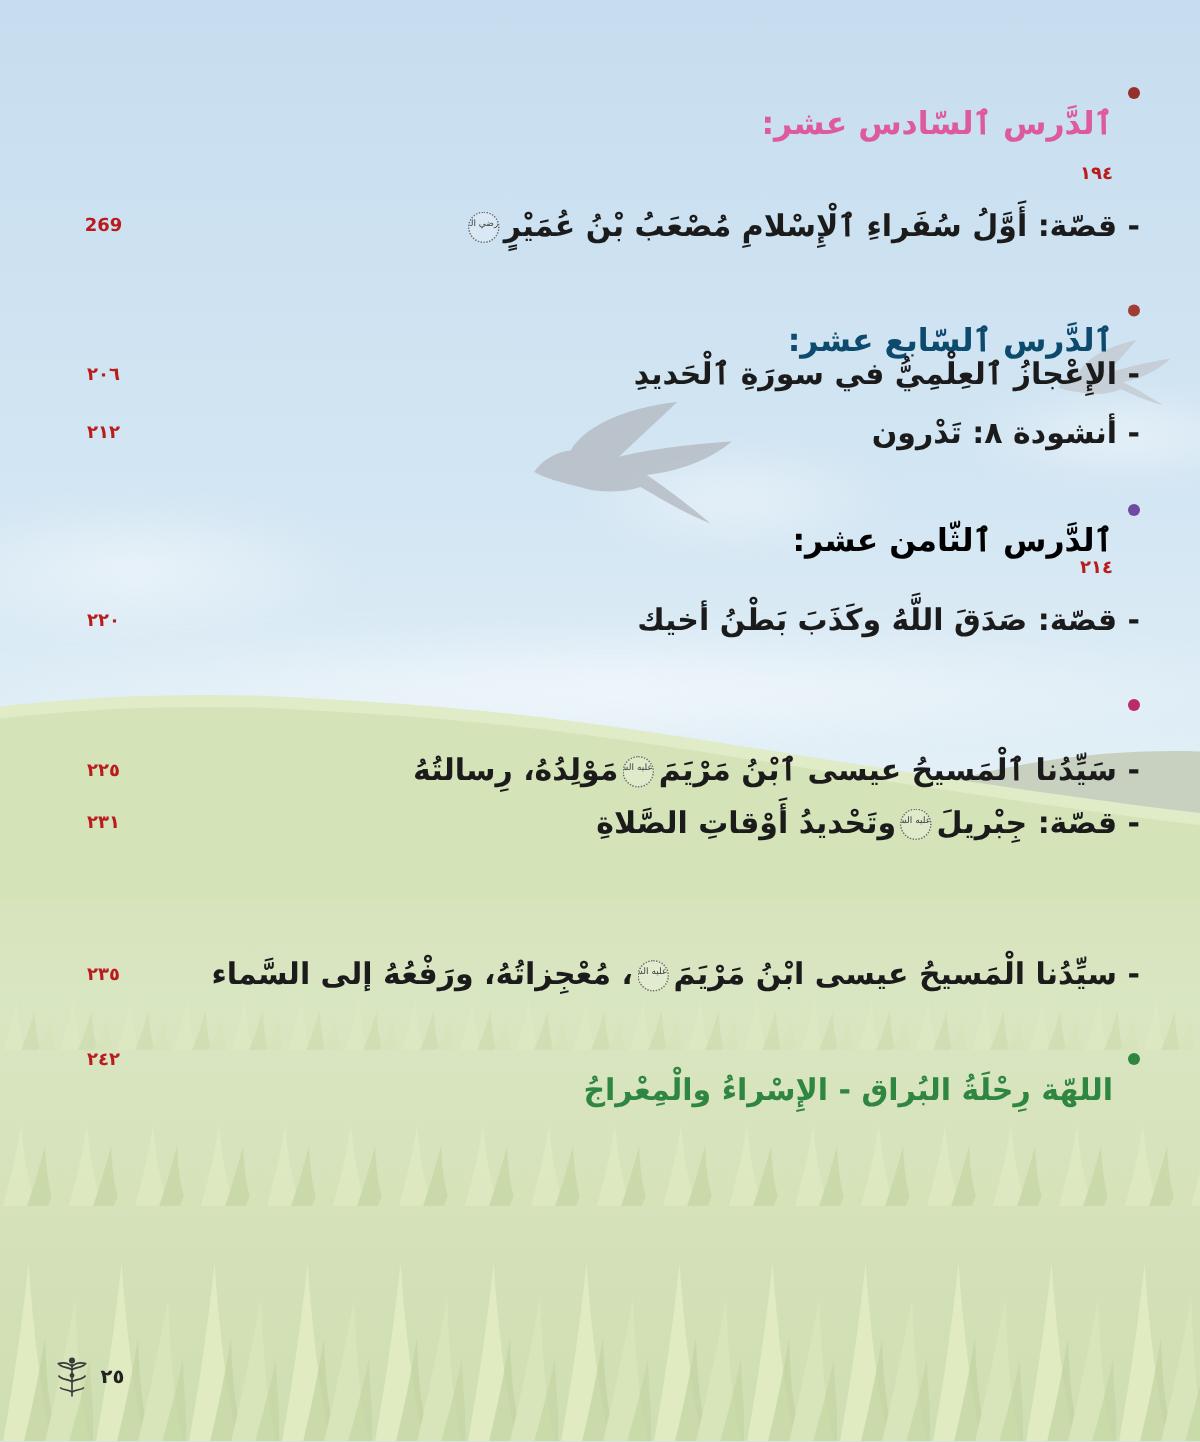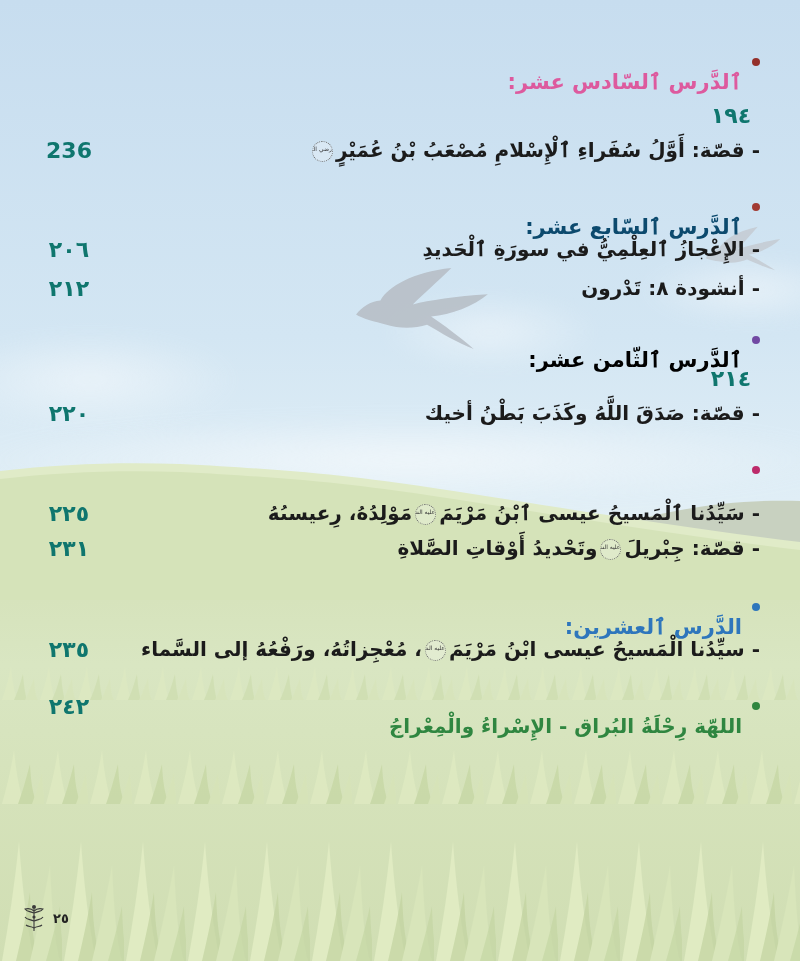--- a/index.html
+++ b/index.html
@@ -45,26 +45,26 @@
   .dash{margin-inline-end:7px;}
   .honorific{
     display:inline-block;vertical-align:middle;width:21px;height:21px;margin:0 3px;
     border:1px dotted #6b6b6b;border-radius:50%;
     font-size:6px;font-weight:normal;line-height:1.25;text-align:center;
     overflow:hidden;color:#3a3a3a;padding-top:3px;box-sizing:border-box;background:rgba(255,255,255,.25);
   }
   .honorific:empty{display:none;}
   .page-num{
     flex:0 0 auto;width:58px;text-align:center;direction:ltr;
-    font-size:22px;font-weight:bold;color:#0f766e;
+    font-size:12px;font-weight:bold;color:#b91c1c;
   }
   .row.finale{justify-content:space-between;font-size:20px;font-weight:bold;}
   .finale-right{display:flex;align-items:center;gap:10px;}
   .footer{
-    position:absolute;left:22px;top:903px;display:flex;align-items:center;gap:7px;direction:ltr;
+    position:absolute;left:36px;top:903px;display:flex;align-items:center;gap:7px;direction:ltr;
   }
   .footer-num{font-size:13px;font-weight:bold;color:#222;}
 </style>
 </head>
 <body>
 
 <div class="sky"></div>
 <div class="cloud c1"></div>
 <div class="cloud c2"></div>
 <div class="cloud c3"></div>
@@ -122,21 +122,21 @@
 
   <div class="row heading" style="top:43px">
     <span class="bullet" style="background: rgb(148, 48, 43);"></span>
     <span class="h-title" style="color: rgb(221, 90, 158);">ٱلدَّرس ٱلسّادس عشر:</span>
   </div>
   <div class="row item" style="top:96px">
     <span class="page-num">١٩٤</span>
   </div>
   <div class="row item" style="top:131px">
     <span class="item-text"><span class="dash">-</span><span>قصّة: أَوَّلُ سُفَراءِ ٱلْإِسْلامِ مُصْعَبُ بْنُ عُمَيْرٍ</span><span class="honorific">رضي الله عنه</span><span></span></span>
-    <span class="page-num">236</span>
+    <span class="page-num">269</span>
   </div>
 
   <div class="row heading" style="top:188px">
     <span class="bullet" style="background: rgb(162, 59, 51);"></span>
     <span class="h-title" style="color: #0c4a6e;">ٱلدَّرس ٱلسّابع عشر:</span>
   </div>
   <div class="row item" style="top:230px">
     <span class="item-text"><span class="dash">-</span><span>الإِعْجازُ ٱلعِلْمِيُّ في سورَةِ ٱلْحَديدِ</span><span></span></span>
     <span class="page-num">٢٠٦</span>
   </div>
@@ -154,32 +154,28 @@
   </div>
   <div class="row item" style="top:394px">
     <span class="item-text"><span class="dash">-</span><span>قصّة: صَدَقَ اللَّهُ وكَذَبَ بَطْنُ أخيك</span><span></span></span>
     <span class="page-num">٢٢٠</span>
   </div>
 
   <div class="row heading" style="top:451px">
     <span class="bullet" style="background: rgb(188, 42, 106);"></span>
   </div>
   <div class="row item" style="top:494px">
-    <span class="item-text"><span class="dash">-</span><span>سَيِّدُنا ٱلْمَسيحُ عيسى ٱبْنُ مَرْيَمَ</span><span class="honorific">عليه السلام</span><span>مَوْلِدُهُ، رِعيسىُهُ</span></span>
+    <span class="item-text"><span class="dash">-</span><span>سَيِّدُنا ٱلْمَسيحُ عيسى ٱبْنُ مَرْيَمَ</span><span class="honorific">عليه السلام</span><span>مَوْلِدُهُ، رِسالتُهُ</span></span>
     <span class="page-num">٢٢٥</span>
   </div>
   <div class="row item" style="top:529px">
     <span class="item-text"><span class="dash">-</span><span>قصّة: جِبْريلَ</span><span class="honorific">عليه السلام</span><span>وتَحْديدُ أَوْقاتِ الصَّلاةِ</span></span>
     <span class="page-num">٢٣١</span>
   </div>
 
-  <div class="row heading" style="top:588px">
-    <span class="bullet" style="background: rgb(46, 118, 188);"></span>
-    <span class="h-title" style="color: rgb(46, 118, 188);">الدَّرس ٱلعشرين:</span>
-  </div>
   <div class="row item" style="top:630px">
     <span class="item-text"><span class="dash">-</span><span>سيِّدُنا الْمَسيحُ عيسى ابْنُ مَرْيَمَ</span><span class="honorific">عليه السلام</span><span>، مُعْجِزاتُهُ، ورَفْعُهُ إلى السَّماء</span></span>
     <span class="page-num">٢٣٥</span>
   </div>
 
   <div class="row finale" style="top:687px">
     <span class="finale-right">
       <span class="bullet" style="background: rgb(47, 134, 64);"></span>
       <span class="h-title" style="color: rgb(47, 134, 64);">اللهّة رِحْلَةُ البُراق - الإِسْراءُ والْمِعْراجُ</span>
     </span>

